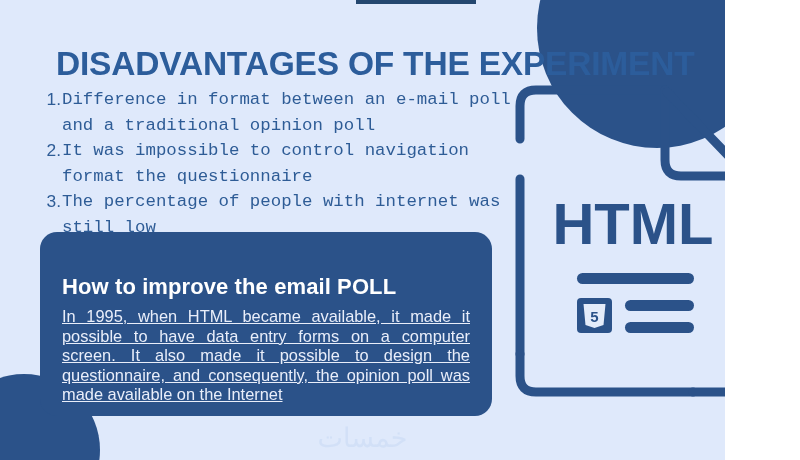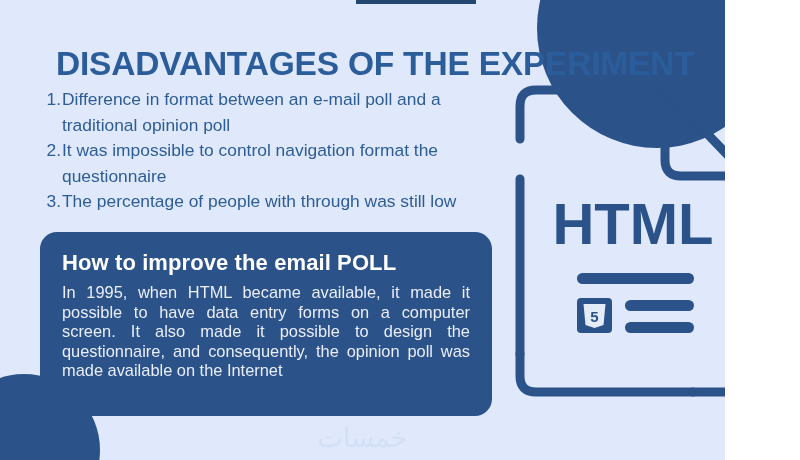--- a/index.html
+++ b/index.html
@@ -60,45 +60,47 @@
   .list-item {
     display:flex;
     align-items:flex-start;
   }
   .list-num {
     flex:0 0 auto;
     width:18px;
     text-align:right;
     padding-right:1px;
   }
-  .list-text { flex:1 1 auto; }
+  .list-text { flex:1 1 auto;font-family:Liberation Mono, monospace; }
 
   
   .card {
     position:absolute;
     left:40px; top:232px;
     width:452px; height:184px;
     background:#2b5289;
     border-radius:17px;
     padding:16px 22px 0 22px;
   }
   .card-title {
     color:#ffffff;
     font-size:22px;
     font-weight:bold;
     letter-spacing:0.1px;
     line-height:30px;
     margin-bottom:5px;
+    margin-top:24px;
   }
   .card-body {
     color:#e9eefa;
     font-size:16.4px;
     line-height:19.6px;
     text-align:justify;
     text-justify:inter-word;
+    text-decoration:underline;
   }
 
   
   .doc-icon {
     position:absolute;
     left:515px; top:84px;
     width:268px; height:320px;text-decoration:underline;
   }
   .doc-icon svg { display:block; width:100%; height:100%; }
 
@@ -129,21 +131,21 @@
     <div class="list-item">
       <span class="list-num">1.</span>
       <span class="list-text">Difference in format between an e-mail poll and a traditional opinion poll</span>
     </div>
     <div class="list-item">
       <span class="list-num">2.</span>
       <span class="list-text">It was impossible to control navigation format the questionnaire</span>
     </div>
     <div class="list-item">
       <span class="list-num">3.</span>
-      <span class="list-text">The percentage of people with through was still low</span>
+      <span class="list-text">The percentage of people with internet was still low</span>
     </div>
   </div>
 
   <div class="card">
     <div class="card-title">How to improve the email POLL</div>
     <div class="card-body">In 1995, when HTML became available, it made it possible to have data entry forms on a computer screen. It also made it possible to design the questionnaire, and consequently, the opinion poll was made available on the Internet</div>
   </div>
 
   <div class="doc-icon">
     <svg viewBox="0 0 268 320" xmlns="http://www.w3.org/2000/svg">

